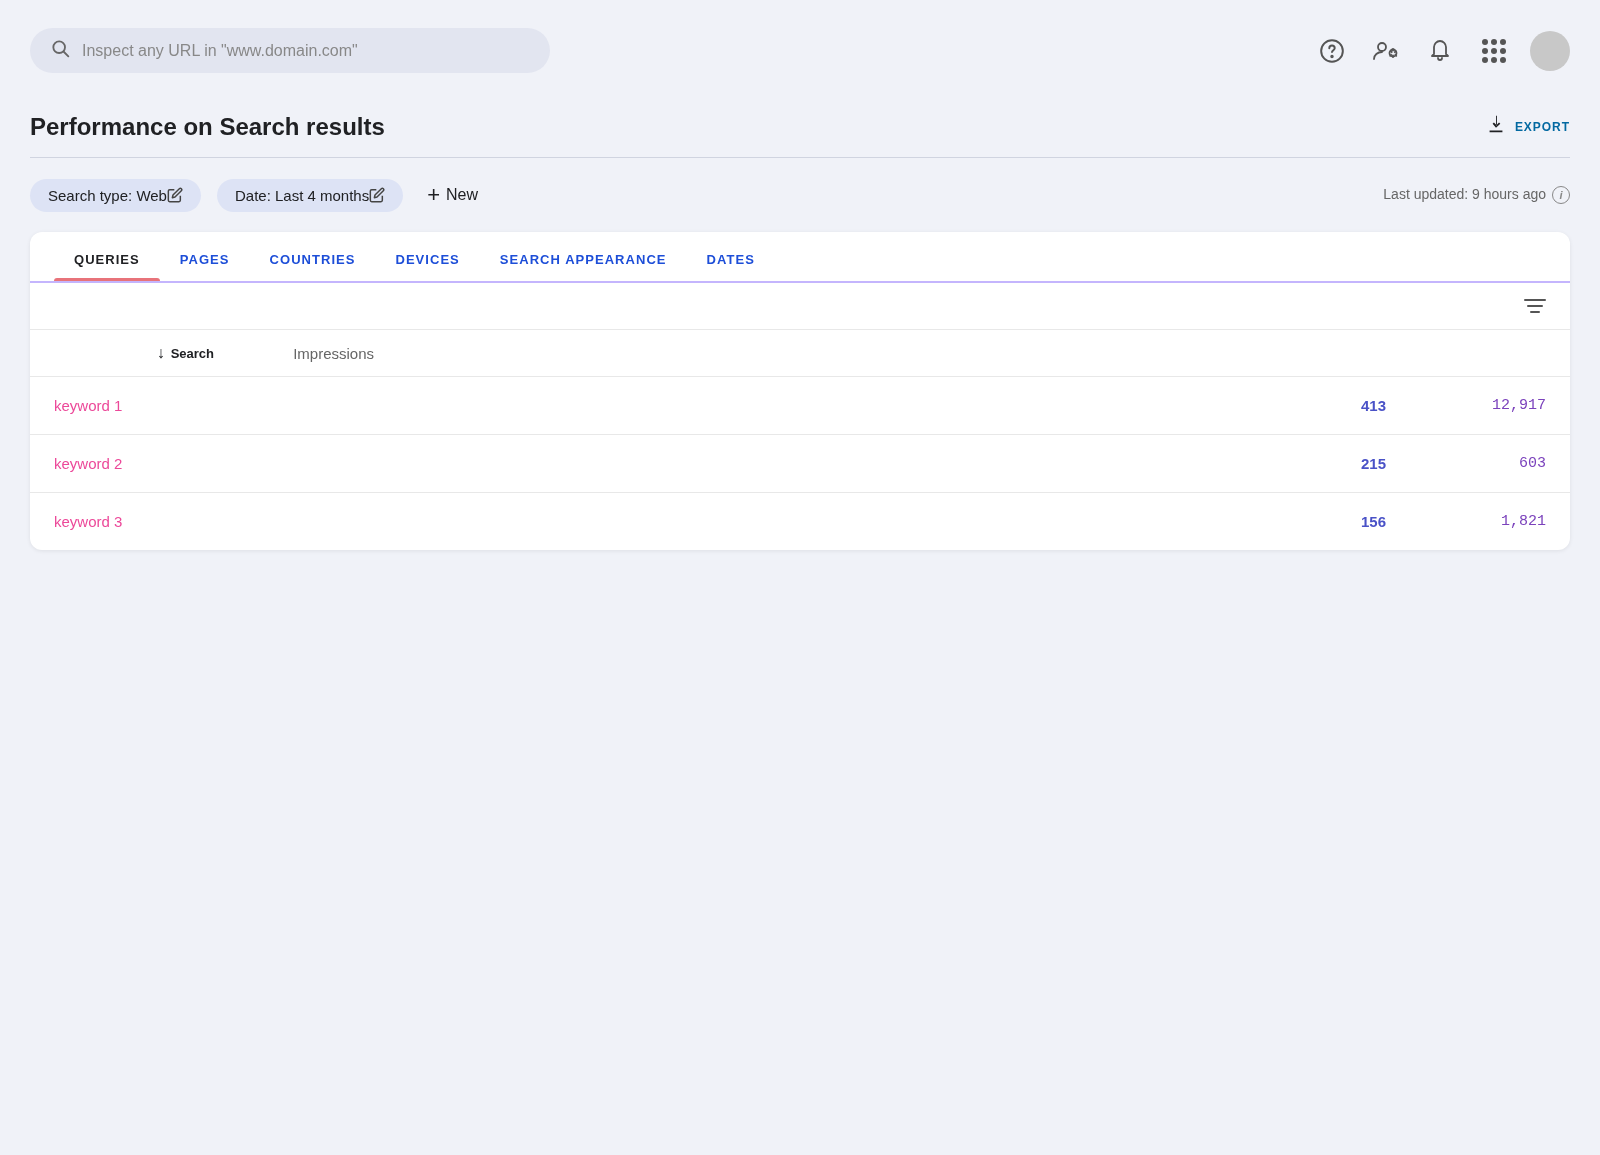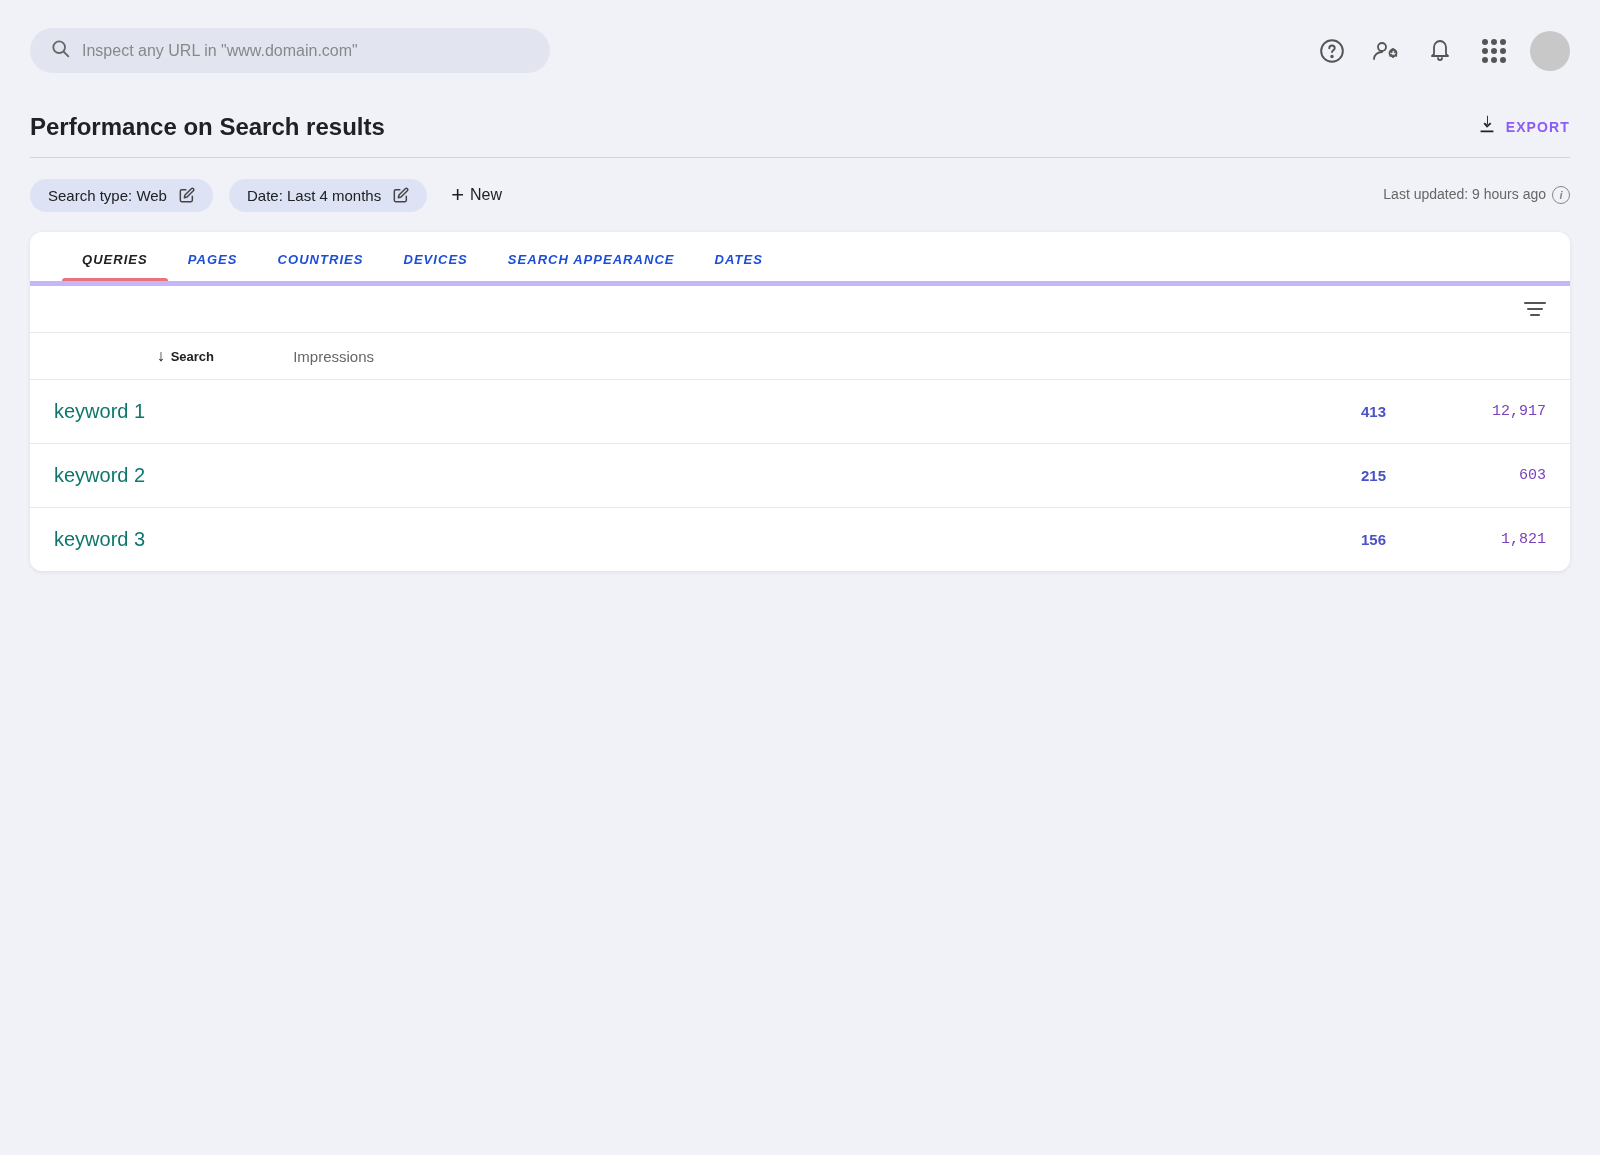--- a/index.html
+++ b/index.html
@@ -80,23 +80,23 @@
     }
     .page-title {
       font-size: 24px;
       font-weight: 600;
       color: #202124;
     }
     .export-btn {
       display: flex;
       align-items: center;
       gap: 8px;
-      font-size: 14px;
+      font-size: 12px;
       font-weight: 700;
-      color: #8b5cf6;
+      color: #0369a1;
       letter-spacing: 0.08em;
       cursor: pointer;
       text-transform: uppercase;
     }
     .export-icon {
       font-size: 20px;
     }
     .divider {
       border: none;
       border-top: 1px solid #d0d4e0;
@@ -113,21 +113,21 @@
     }
     .filter-chip {
       background: #dde3f5;
       border-radius: 20px;
       padding: 8px 18px;
       font-size: 15px;
       font-weight: 500;
       color: #202124;
       display: flex;
       align-items: center;
-      gap: 12px;
+      gap: 0;
       cursor: pointer;
     }
     .new-btn {
       display: flex;
       align-items: center;
       gap: 6px;
       font-size: 16px;
       font-weight: 500;
       color: #202124;
       cursor: pointer;
@@ -164,23 +164,22 @@
       background: #fff;
       border-radius: 12px;
       box-shadow: 0 1px 4px rgba(0,0,0,0.08);
       overflow: hidden;
     }
 
     
     .tabs {
       display: flex;
       align-items: flex-end;
-      padding: 0 32px;
-      border-bottom: 5px solid #c4b5fd;
-      font-style: italic;
+      padding: 0 24px;
+      border-bottom: 2px solid #c4b5fd;
     }
     .tab {
       padding: 20px 20px 14px;
       font-size: 13px;
       font-weight: 600;
       letter-spacing: 0.08em;
       color: #1d4ed8;
       cursor: pointer;
       position: relative;
       text-transform: uppercase;
@@ -261,22 +260,22 @@
       display: flex;
       align-items: center;
       padding: 20px 24px;
       border-bottom: 1px solid #e8e8e8;
     }
     .table-row:last-child {
       border-bottom: none;
     }
     .row-query {
       flex: 1;
-      font-size: 20px;
-      color: #0f766e;
+      font-size: 15px;
+      color: #ec4899;
     }
     .row-clicks {
       width: 160px;
       text-align: right;
       font-size: 15px;
       color: #4a52c7;
       font-weight: 700;
     }
     .row-impressions {
       width: 160px;

